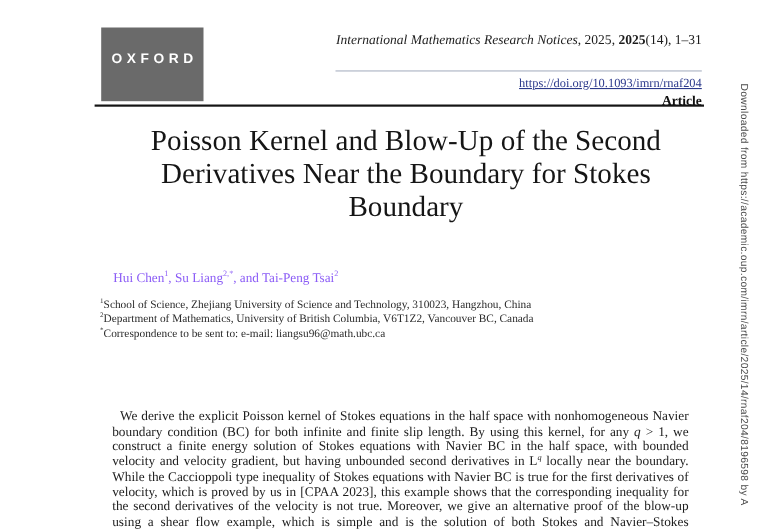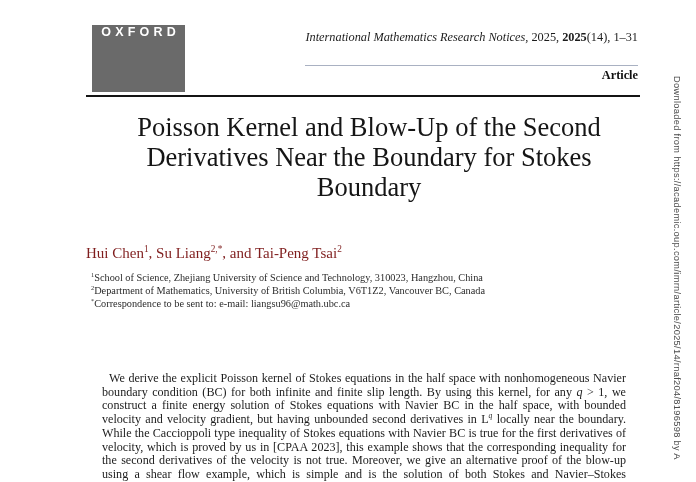--- a/index.html
+++ b/index.html
@@ -11,21 +11,21 @@
     overflow: hidden;
     font-family: "Liberation Serif", serif;
   }
 
   
   .logo-box {
     position: absolute;
     left: 92px; top: 25px;
     width: 93px; height: 67px;
     background: var(--logo-bg, #6a6a6a);
-    display: flex; align-items: flex-start; justify-content: center;
+    display: flex; align-items: center; justify-content: center;
   }
   .logo-text {
     color: #ffffff;
     font-family: "Liberation Sans", sans-serif;
     font-weight: bold;
     font-size: 12.5px;
     letter-spacing: 4.2px;
     margin: 0 -4.2px 12px 0;
   }
 
@@ -64,21 +64,21 @@
     width: 556px;
     font-size: 26.5px;
     line-height: 30px;
     font-weight: 500;
     color: #151515;
     text-align: center;
   }
   .title-line { white-space: nowrap; }
 
   
-  .authors { position: absolute; left: 86px; top: 245px; font-size: 15px; color: #7f1d1d; }
+  .authors { position: absolute; left: 103px; top: 245px; font-size: 12px; color: #8b5cf6; }
   .authors sup, .affiliations sup { font-size: 62%; line-height: 0; }
 
   
   .affiliations {
     position: absolute;
     left: 91px; top: 271px;
     font-size: 10.3px;
     line-height: 13px;
     color: #2b2b2b;
   }
@@ -115,20 +115,21 @@
 <body>
 
 <div class="page">
 
   <div class="logo-box">
     <span class="logo-text">OXFORD</span>
   </div>
 
   <div class="header-right">
     <span class="citation"><span class="jn">International Mathematics Research Notices</span><span>, 2025, </span><span class="vol">2025</span><span>(14), 1–31</span></span>
+    <a class="doi">https://doi.org/10.1093/imrn/rnaf204</a>
     <span class="article-label">Article</span>
   </div>
 
   <div class="top-rule"></div>
 
   <h1 class="title" style="margin:0;">
     <div class="title-line">Poisson Kernel and Blow-Up of the Second</div>
     <div class="title-line">Derivatives Near the Boundary for Stokes</div>
     <div class="title-line">Boundary</div>
   </h1>

